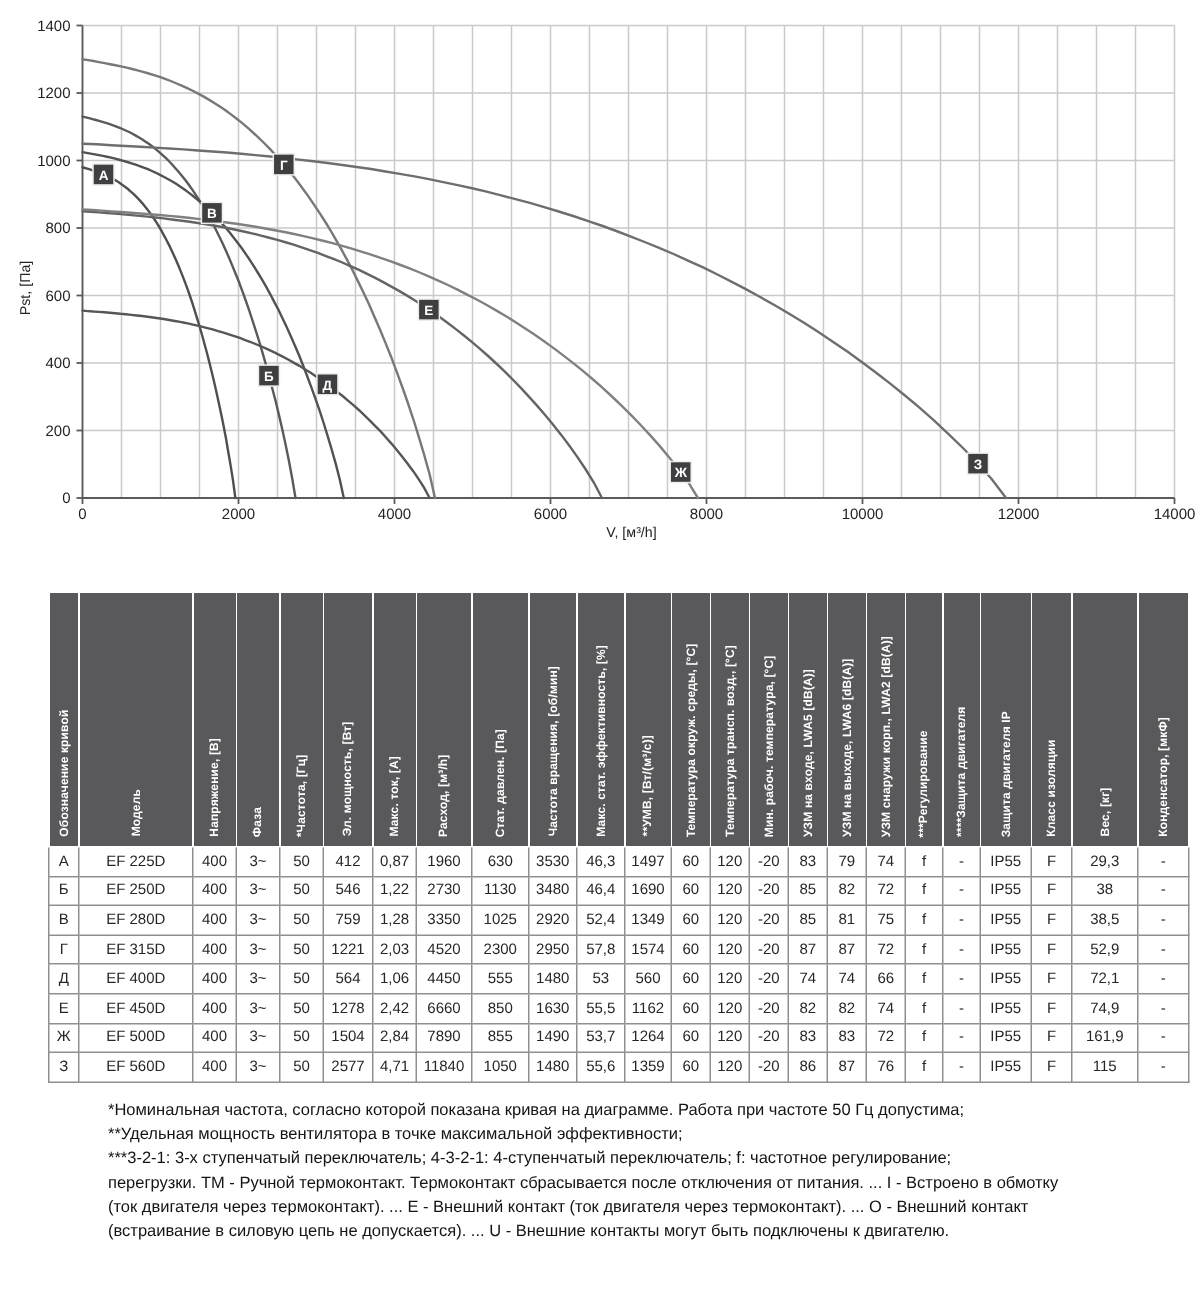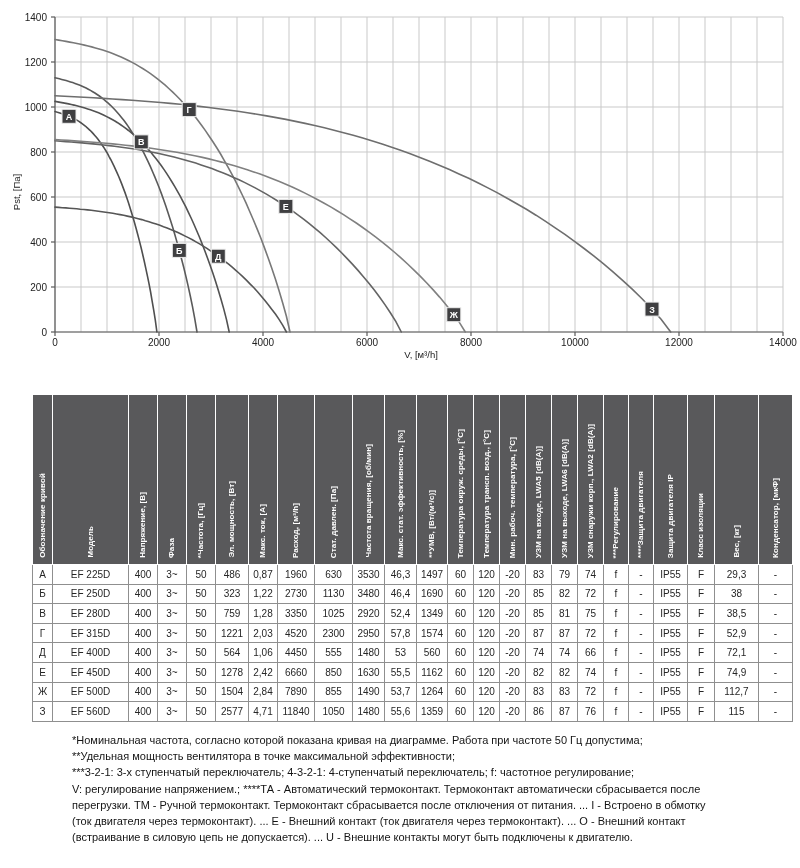--- a/index.html
+++ b/index.html
@@ -249,21 +249,21 @@
           </th>
         </tr>
       </thead>
       <tbody>
         <tr>
           <td>А</td>
           <td>EF 225D</td>
           <td>400</td>
           <td>3~</td>
           <td>50</td>
-          <td>486</td>
+          <td>412</td>
           <td>0,87</td>
           <td>1960</td>
           <td>630</td>
           <td>3530</td>
           <td>46,3</td>
           <td>1497</td>
           <td>60</td>
           <td>120</td>
           <td>-20</td>
           <td>83</td>
@@ -275,21 +275,21 @@
           <td>F</td>
           <td>29,3</td>
           <td>-</td>
         </tr>
         <tr>
           <td>Б</td>
           <td>EF 250D</td>
           <td>400</td>
           <td>3~</td>
           <td>50</td>
-          <td>323</td>
+          <td>546</td>
           <td>1,22</td>
           <td>2730</td>
           <td>1130</td>
           <td>3480</td>
           <td>46,4</td>
           <td>1690</td>
           <td>60</td>
           <td>120</td>
           <td>-20</td>
           <td>85</td>
@@ -422,21 +422,21 @@
           <td>60</td>
           <td>120</td>
           <td>-20</td>
           <td>83</td>
           <td>83</td>
           <td>72</td>
           <td>f</td>
           <td>-</td>
           <td>IP55</td>
           <td>F</td>
-          <td>112,7</td>
+          <td>161,9</td>
           <td>-</td>
         </tr>
         <tr>
           <td>З</td>
           <td>EF 560D</td>
           <td>400</td>
           <td>3~</td>
           <td>50</td>
           <td>2577</td>
           <td>4,71</td>
@@ -457,18 +457,17 @@
           <td>F</td>
           <td>115</td>
           <td>-</td>
         </tr>
       </tbody>
     </table>
   <div class="footnotes" id="footnotes">
       <div>*Номинальная частота, согласно которой показана кривая на диаграмме. Работа при частоте 50 Гц допустима;</div>
       <div>**Удельная мощность вентилятора в точке максимальной эффективности;</div>
       <div>***3-2-1: 3-х ступенчатый переключатель; 4-3-2-1: 4-ступенчатый переключатель; f: частотное регулирование;</div>
-      <div>V: регулирование напряжением.; ****ТА - Автоматический термоконтакт. Термоконтакт автоматически сбрасывается после</div>
       <div>перегрузки. ТМ - Ручной термоконтакт. Термоконтакт сбрасывается после отключения от питания. ... I - Встроено в обмотку</div>
       <div>(ток двигателя через термоконтакт). ... Е - Внешний контакт (ток двигателя через термоконтакт). ... О - Внешний контакт</div>
       <div>(встраивание в силовую цепь не допускается). ... U - Внешние контакты могут быть подключены к двигателю.</div>
     </div>
 </div>
 
 </body></html>

